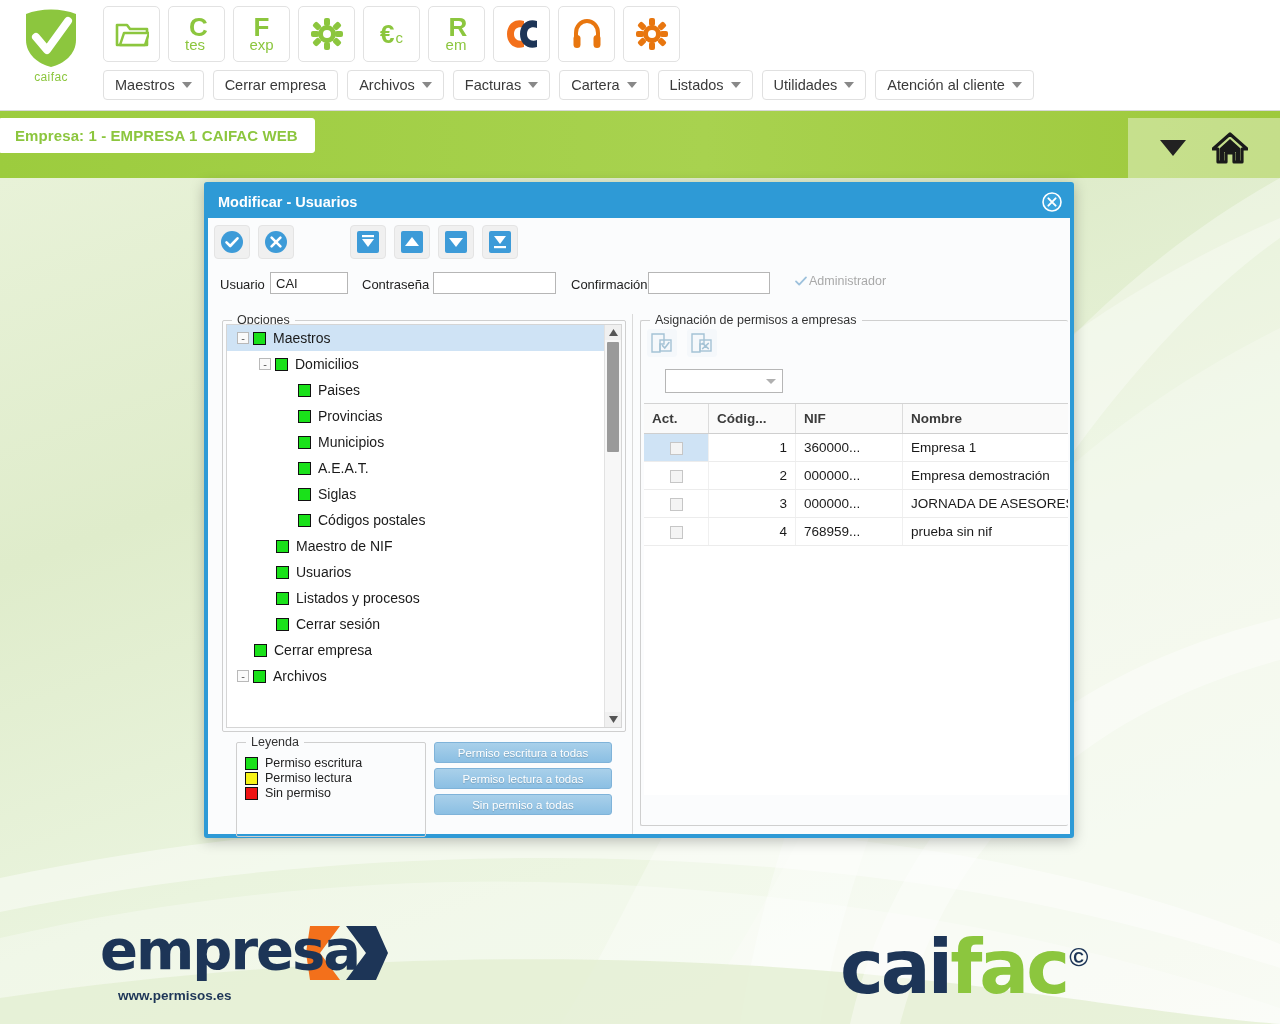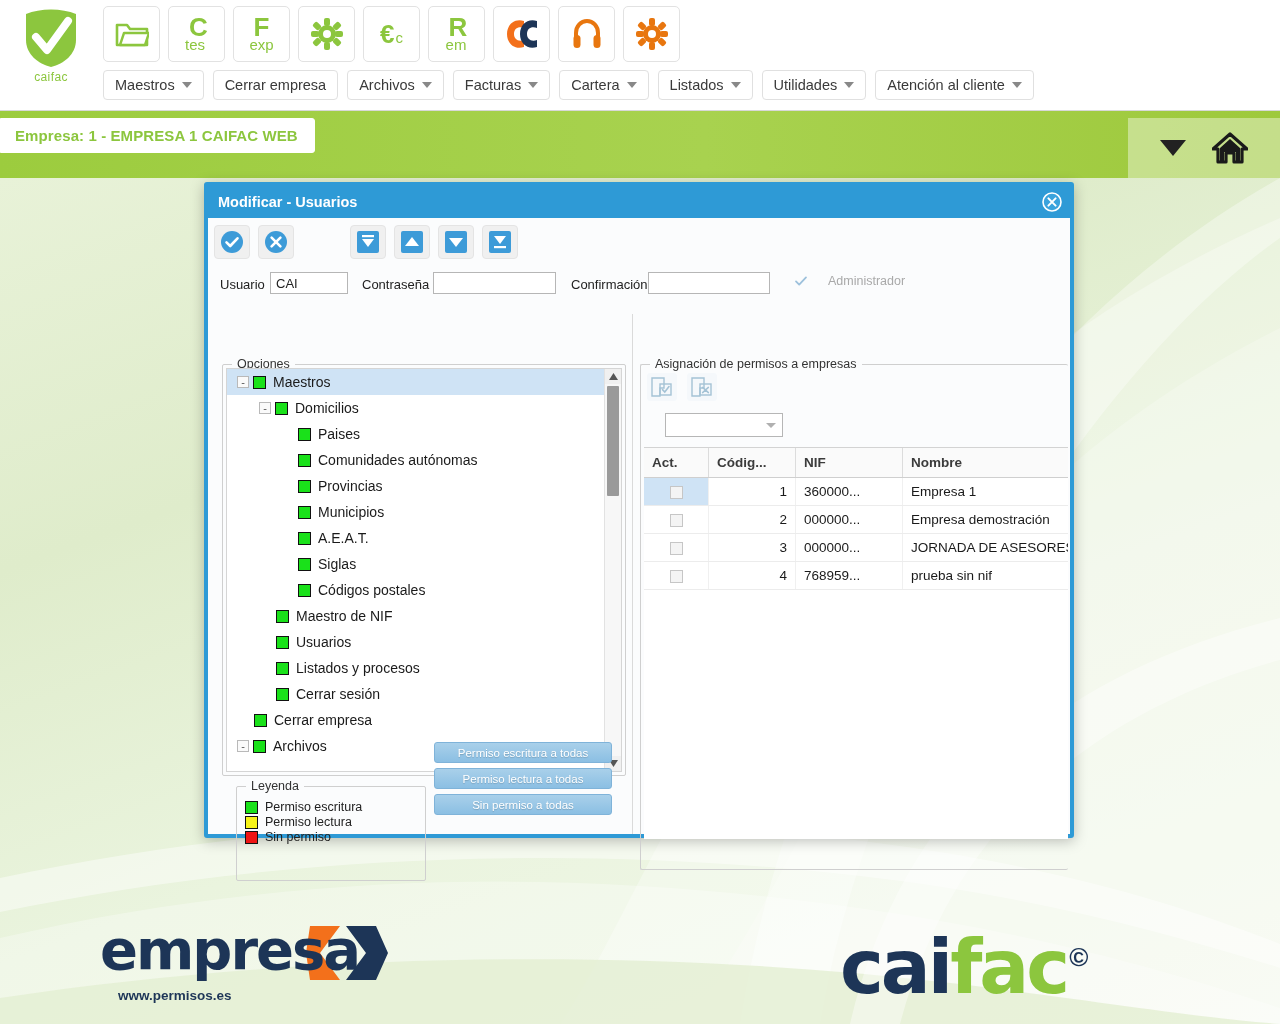--- a/index.html
+++ b/index.html
@@ -78,26 +78,26 @@
   .dlg-toolbar{position:absolute;left:6px;top:4px;height:40px;display:flex;align-items:center;}
   .tbtn{width:36px;height:34px;border-radius:4px;background:#f0f0f0;border:1px solid #e4e4e4;
         display:flex;align-items:center;justify-content:center;box-sizing:border-box;margin-right:8px;}
   .tb-gap{width:48px;}
 
   .fieldrow{position:absolute;left:6px;top:54px;right:4px;height:28px;}
   .fl{position:absolute;font-size:13px;color:#222;top:5px;}
   .fi{position:absolute;top:0;height:22px;border:1px solid #b6b6b6;background:#fff;
       box-sizing:border-box;font-size:13px;padding:0 5px;line-height:20px;color:#222;
       font-family:"Liberation Sans", sans-serif;}
-  .chk-admin{position:absolute;top:2px;left:580px;display:flex;align-items:center;gap:20px;}
+  .chk-admin{position:absolute;top:2px;left:580px;display:flex;align-items:center;gap:1px;}
   .chk-box{width:14px;height:14px;position:relative;}
   .chk-label{font-size:12.5px;color:#a9a9a9;}
 
   
-  .gbox{position:absolute;border:1px solid #cfcfcf;border-radius:2px;box-sizing:border-box;background:transparent;margin-top:44px;}
+  .gbox{position:absolute;border:1px solid #cfcfcf;border-radius:2px;box-sizing:border-box;background:transparent;}
   .gbox-legend{position:absolute;top:-8px;left:9px;background:#fbfcfd;padding:0 5px;
                font-size:12.5px;color:#333;}
 
   #opciones{left:14px;top:102px;width:404px;height:412px;border-top-color:#cfcfcf;}
   #opciones-inner{position:absolute;left:3px;top:3px;right:3px;bottom:3px;background:#fff;
                   border:1px solid #d5d5d5;box-sizing:border-box;overflow:hidden;}
   .tree{position:absolute;left:0;top:0;right:16px;bottom:0;overflow:hidden;}
   .trow{height:26px;display:flex;align-items:center;font-size:14px;color:#1a1a1a;
         position:relative;padding-left:0;}
   .trow.sel{background:#cfe3f5;}
@@ -420,26 +420,20 @@
                 <span class="tspacer" style="width: 32px;"></span>
                 <span class="tplus">-</span>
                 <span class="tsq g"></span>
                 <span>Domicilios</span>
               </div>
               <div class="trow">
                 <span class="tspacer" style="width: 54px;"></span>
                 <span class="tspacer" style="width: 17px;"></span>
                 <span class="tsq g"></span>
                 <span>Paises</span>
-              </div>
-              <div class="trow">
-                <span class="tspacer" style="width: 54px;"></span>
-                <span class="tspacer" style="width: 17px;"></span>
-                <span class="tsq g"></span>
-                <span>Comunidades autónomas</span>
               </div>
               <div class="trow">
                 <span class="tspacer" style="width: 54px;"></span>
                 <span class="tspacer" style="width: 17px;"></span>
                 <span class="tsq g"></span>
                 <span>Provincias</span>
               </div>
               <div class="trow">
                 <span class="tspacer" style="width: 54px;"></span>
                 <span class="tspacer" style="width: 17px;"></span>

